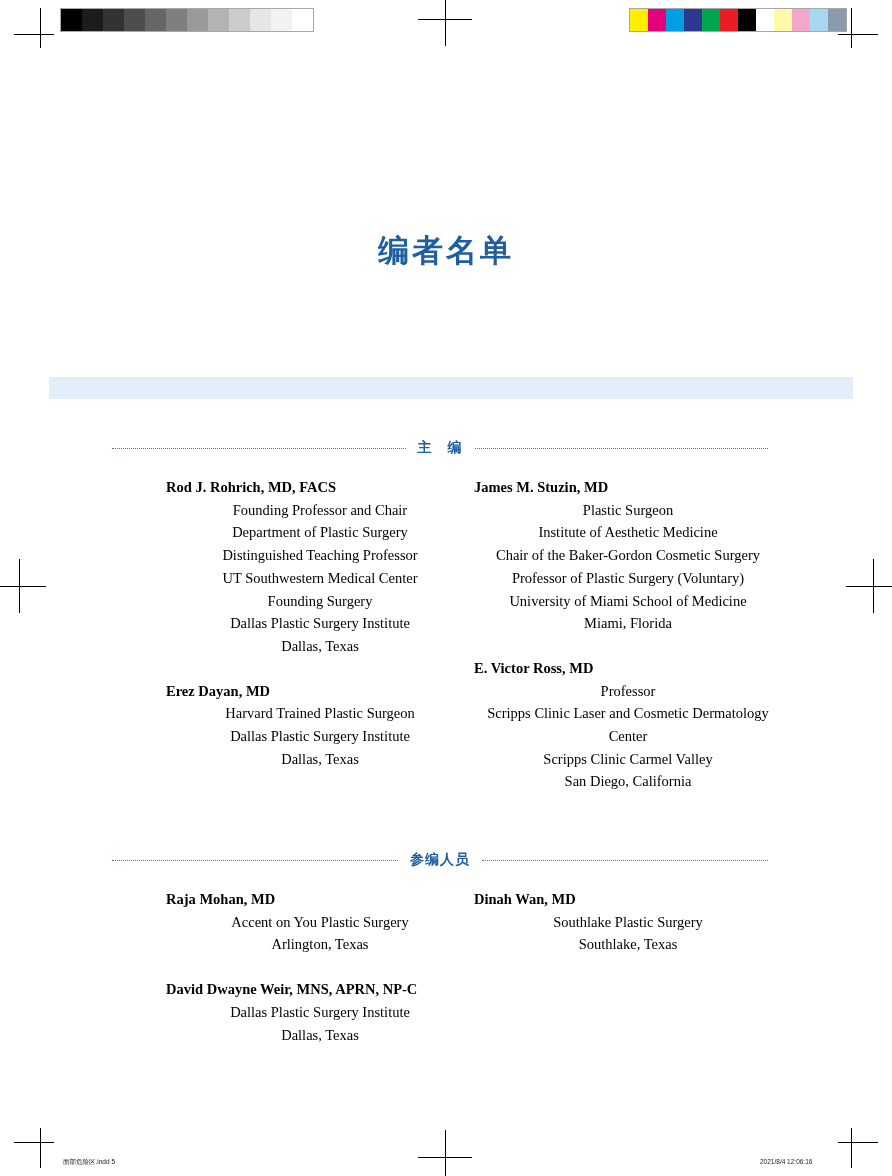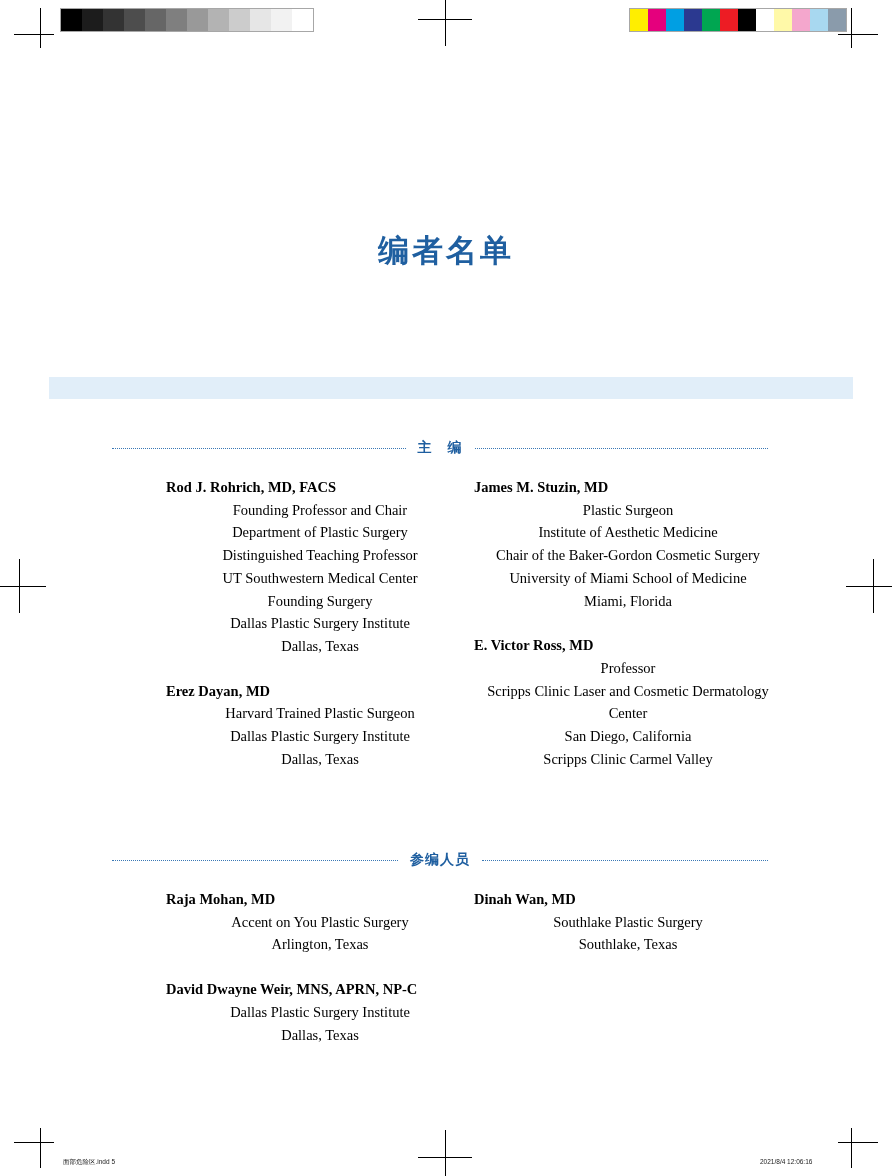--- a/index.html
+++ b/index.html
@@ -306,31 +306,32 @@
         </div>
 
       </div>
       <div class="col right">
 
         <div class="entry">
           <div class="name">James M. Stuzin, MD</div>
           <div class="line">Plastic Surgeon</div>
           <div class="line">Institute of Aesthetic Medicine</div>
           <div class="line">Chair of the Baker-Gordon Cosmetic Surgery</div>
+          <div class="line">Professor of Plastic Surgery (Voluntary)</div>
           <div class="line">University of Miami School of Medicine</div>
           <div class="line">Miami, Florida</div>
         </div>
 
         <div class="entry">
           <div class="name">E. Victor Ross, MD</div>
           <div class="line">Professor</div>
           <div class="line">Scripps Clinic Laser and Cosmetic Dermatology</div>
           <div class="line">Center</div>
+          <div class="line">Scripps Clinic Carmel Valley</div>
           <div class="line">San Diego, California</div>
-          <div class="line">Scripps Clinic Carmel Valley</div>
         </div>
 
       </div>
     </div>
   </div>
 
   <div class="section sec-2">
     <span class="rule"></span>
     <span class="label">参编人员</span>
     <span class="rule"></span>

